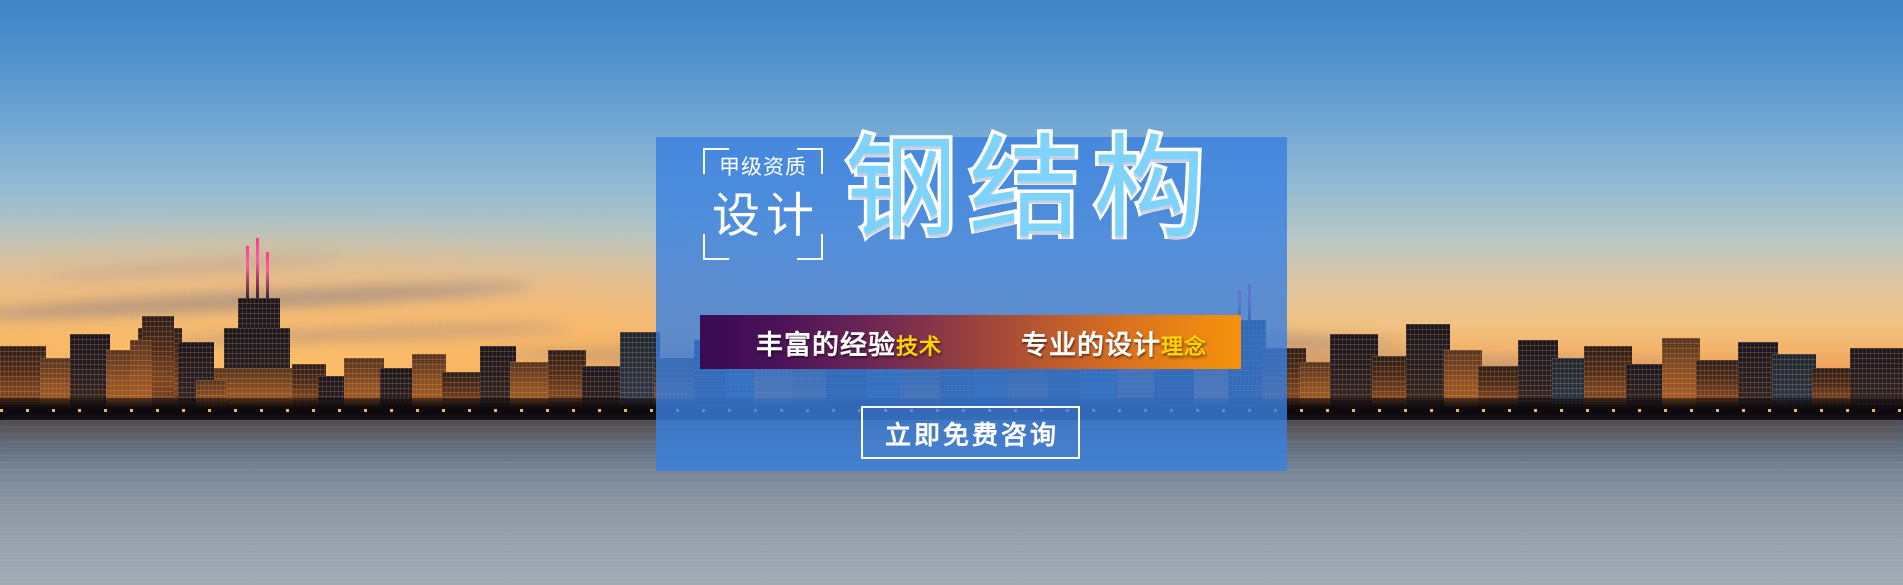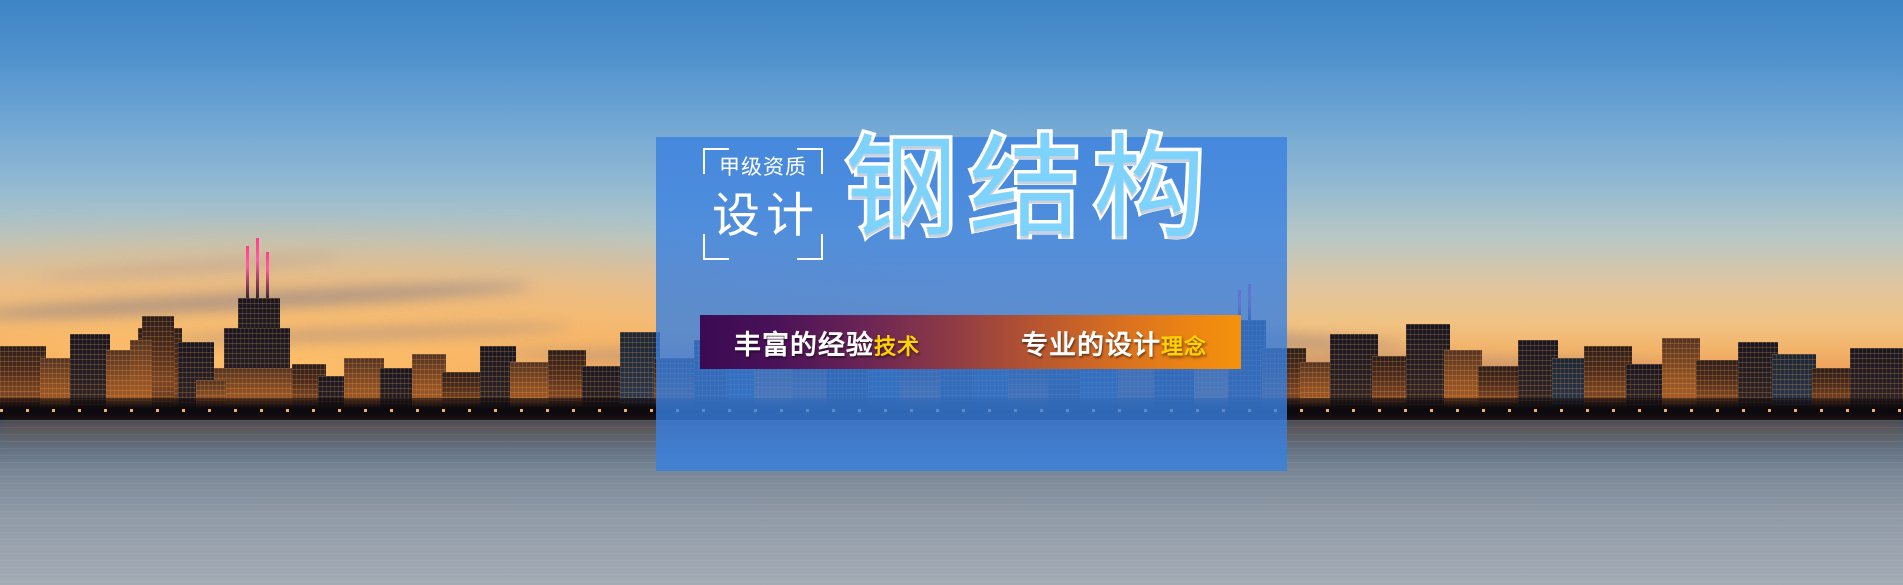--- a/index.html
+++ b/index.html
@@ -206,20 +206,21 @@
     justify-content: space-between;
     padding: 0 34px;
   }
   .subbar-group { display: flex; align-items: baseline; white-space: nowrap; }
   .sb-plain {
     color: #ffffff;
     font-size: 27px;
     font-weight: bold;
     letter-spacing: 1px;
     text-shadow: 1px 2px 2px rgba(0,0,0,.45);
+    margin-left: 22px;
   }
   .sb-accent {
     color: #ffd200;
     font-size: 22px;
     font-weight: bold;
     letter-spacing: 1px;
     text-shadow: 1px 2px 3px rgba(0,0,0,.5);
   }
 
   
@@ -352,14 +353,15 @@
     <div class="subbar-group">
       <span class="sb-plain">丰富的经验</span>
       <span class="sb-accent">技术</span>
     </div>
     <div class="subbar-group">
       <span class="sb-plain">专业的设计</span>
       <span class="sb-accent">理念</span>
     </div>
   </div>
 
+  <div class="cta">立即免费咨询</div>
 
 </div>
 
 </body></html>

